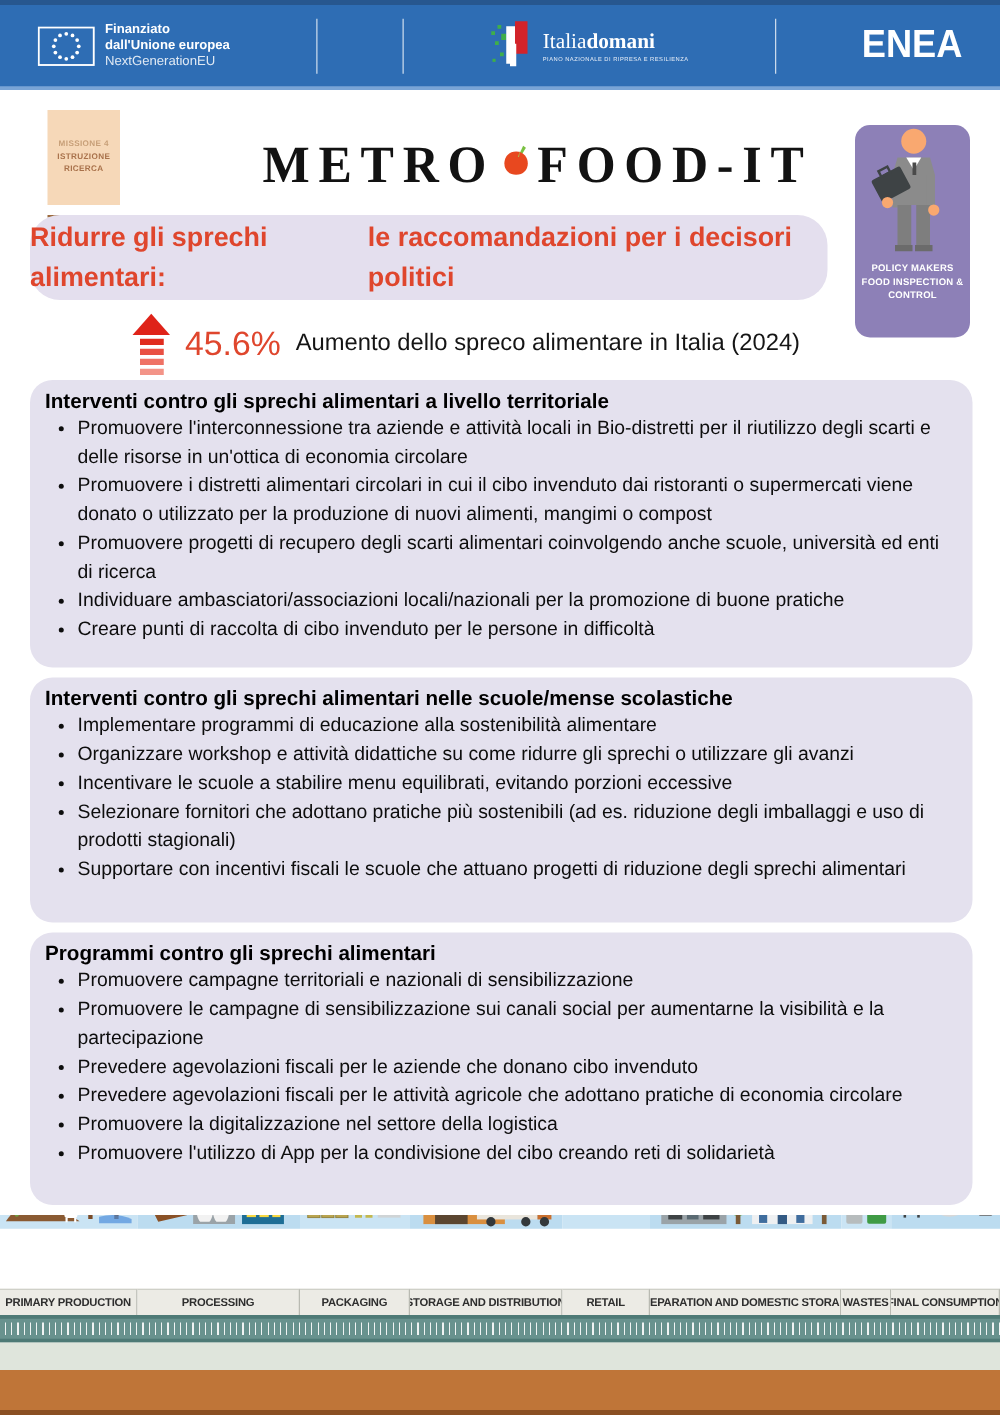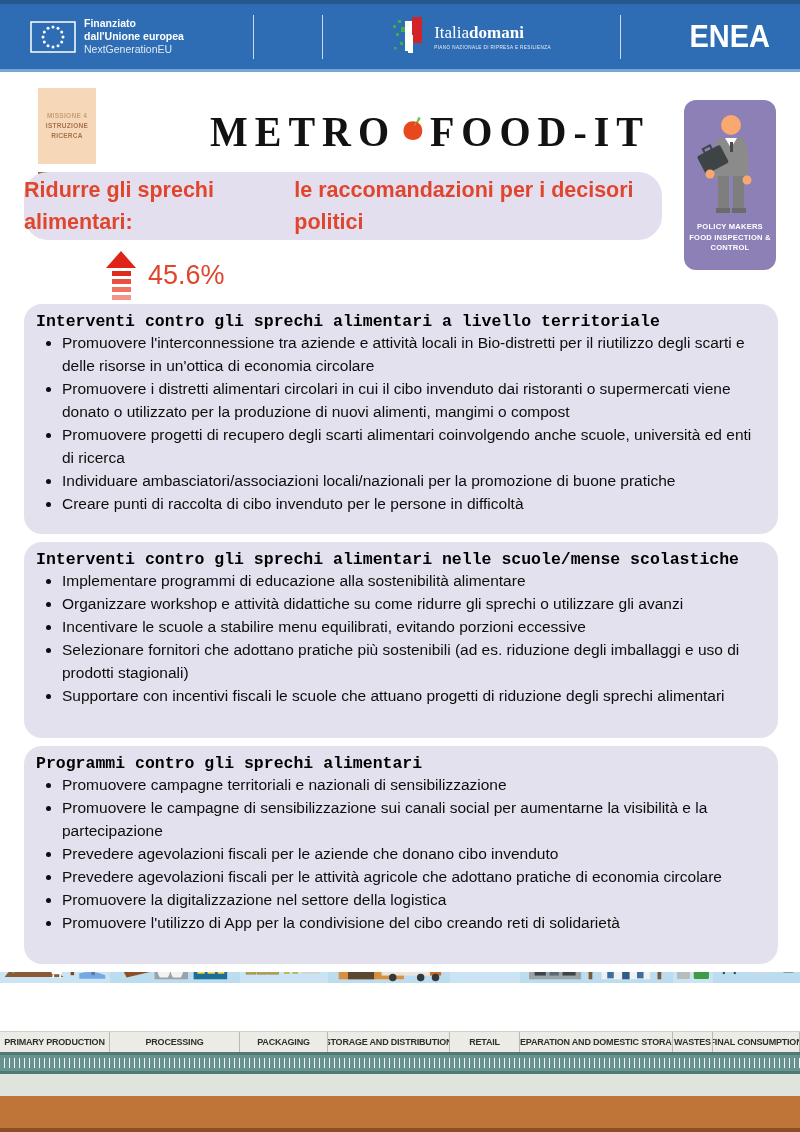--- a/index.html
+++ b/index.html
@@ -33,21 +33,21 @@
   
   .mf-logo{position:absolute;left:210px;top:96px;width:440px;height:70px;
            display:flex;align-items:center;justify-content:center;gap:4px;}
   .mf-word{font-family:"Liberation Serif", serif;font-weight:bold;font-size:40px;
            letter-spacing:7px;color:#121212;transform:scaleY(1.05);white-space:nowrap;}
   .mf-tomato{width:58px;height:66px;margin:0 2px;position:relative;top:-2px;}
 
   
   .policy-card{position:absolute;left:684px;top:100px;width:92px;height:170px;background:#8d80b7;
                border-radius:12px;display:flex;flex-direction:column;align-items:center;
-               justify-content:flex-start;padding-top:12px;box-sizing:border-box;}
+               justify-content:flex-start;padding-top:0;box-sizing:border-box;}
   .policy-caption{color:#fff;font-weight:bold;font-size:7.6px;line-height:1.4;text-align:center;
                   white-space:pre-line;margin-top:4px;letter-spacing:.2px;}
 
   
   .title-banner{position:absolute;left:24px;top:172px;width:638px;height:68px;background:#e4dfee;
                 border-radius:24px;display:flex;flex-direction:row;align-items:center;justify-content:center;}
   .title-banner div{color:#df462d;font-weight:bold;font-size:21.5px;line-height:1.5;}
 
   
   .stat-row{position:absolute;left:106px;top:248px;width:560px;height:54px;
@@ -55,21 +55,21 @@
   .arrow{display:flex;flex-direction:column;align-items:center;width:30px;}
   .arrow .head{width:0;height:0;border-left:15px solid transparent;border-right:15px solid transparent;
                border-bottom:17px solid #df2319;}
   .arrow .bar{width:19px;height:5px;margin-top:3px;}
   .stat-value{color:#df462d;font-weight:normal;font-size:27px;}
   .stat-label{color:#151515;font-size:19px;}
 
   
   .panel{position:absolute;left:24px;width:754px;background:#e4e1ee;border-radius:18px;
          padding:8px 12px 8px 12px;box-sizing:border-box;}
-  .panel h2{margin:0 0 1px 0;font-size:16.5px;color:#000;font-family:Liberation Mono, monospace;}
+  .panel h2{margin:0 0 1px 0;font-size:16.5px;color:#000;}
   .panel ul{margin:0;padding-left:26px;}
   .panel li{font-size:15.5px;line-height:1.48;color:#0d0d0d;}
 
   
   .chain{position:absolute;left:0;top:972px;width:800px;height:80px;display:flex;}
   .stage{display:flex;flex-direction:column;box-sizing:border-box;}
   .stage .sky{flex:1;display:flex;align-items:flex-end;justify-content:center;overflow:hidden;}
   .stage:nth-child(odd) .sky{background:#cae4f4;}
   .stage:nth-child(even) .sky{background:#bcdcf0;}
   .stage .lbl{height:20px;background:#ecebe5;border-top:1px solid #cfd0c8;border-right:1px solid #b9bab2;
@@ -192,20 +192,21 @@
 
   <div class="stat-row">
     <div class="arrow">
       <div class="head"></div>
       <div class="bar" style="background:#e02c1e;"></div>
       <div class="bar" style="background:#e95043;"></div>
       <div class="bar" style="background:#ef7265;"></div>
       <div class="bar" style="background:#f39488;"></div>
     </div>
     <div class="stat-value">45.6%</div>
+    <div class="stat-label">Aumento dello spreco alimentare in Italia (2024)</div>
   </div>
 
   <section class="panel" style="top:304px;height:230px;">
     <h2>Interventi contro gli sprechi alimentari a livello territoriale</h2>
     <ul>
       <li>Promuovere l'interconnessione tra aziende e attività locali in Bio-distretti per il riutilizzo degli scarti e delle risorse in un'ottica di economia circolare</li>
       <li>Promuovere i distretti alimentari circolari in cui il cibo invenduto dai ristoranti o supermercati viene donato o utilizzato per la produzione di nuovi alimenti, mangimi o compost</li>
       <li>Promuovere progetti di recupero degli scarti alimentari coinvolgendo anche scuole, università ed enti di ricerca</li>
       <li>Individuare ambasciatori/associazioni locali/nazionali per la promozione di buone pratiche</li>
       <li>Creare punti di raccolta di cibo invenduto per le persone in difficoltà</li>

